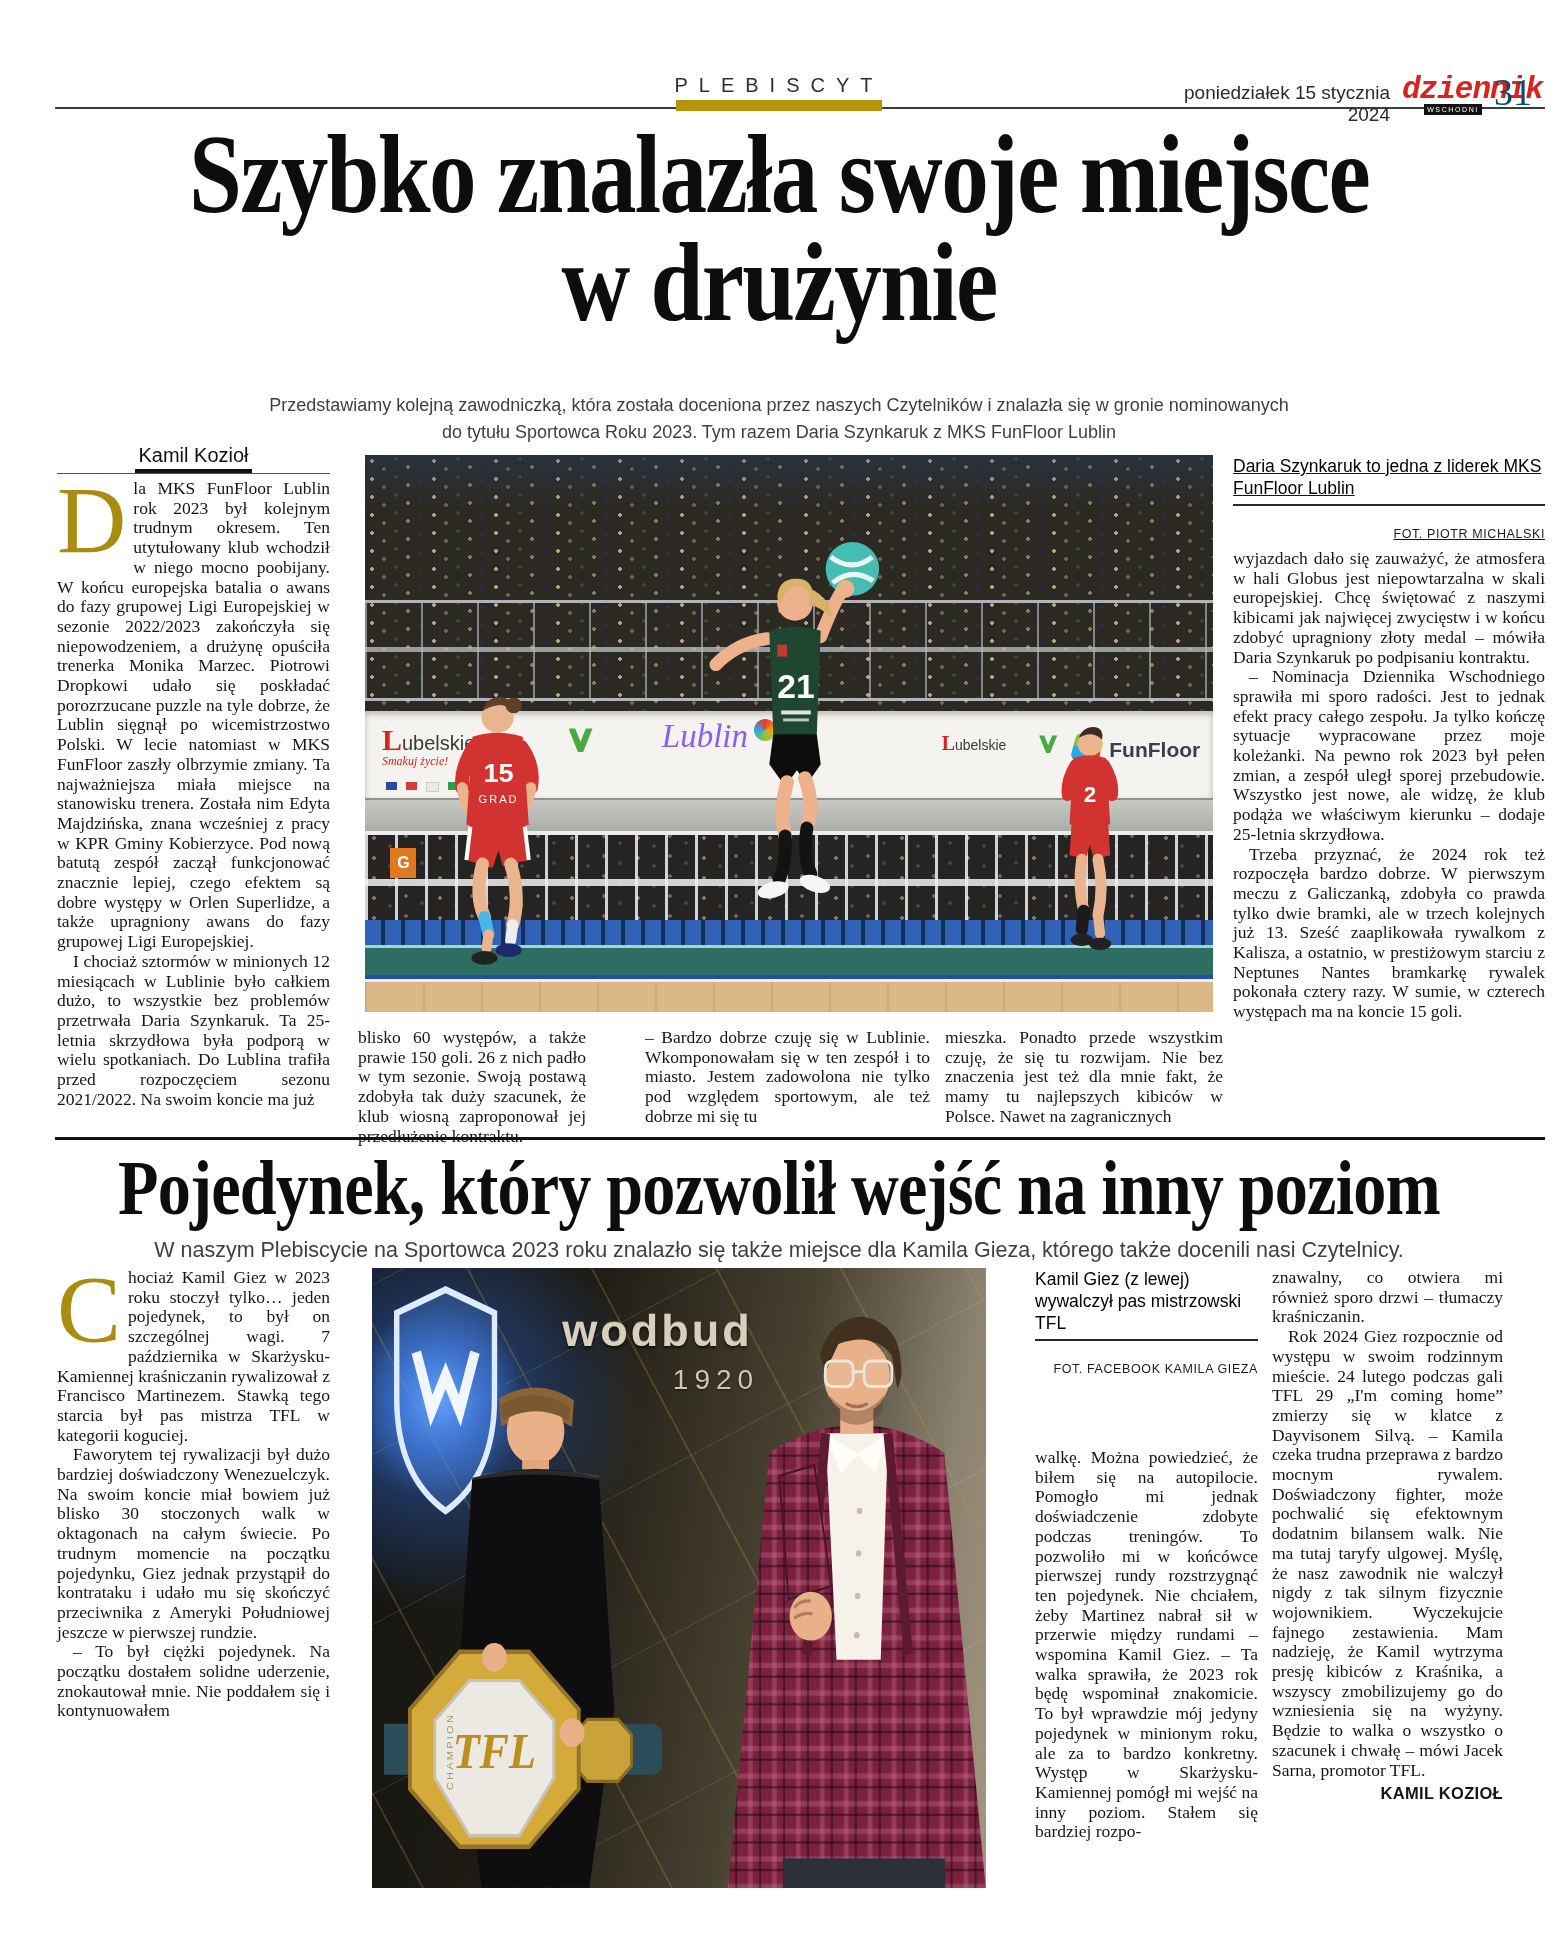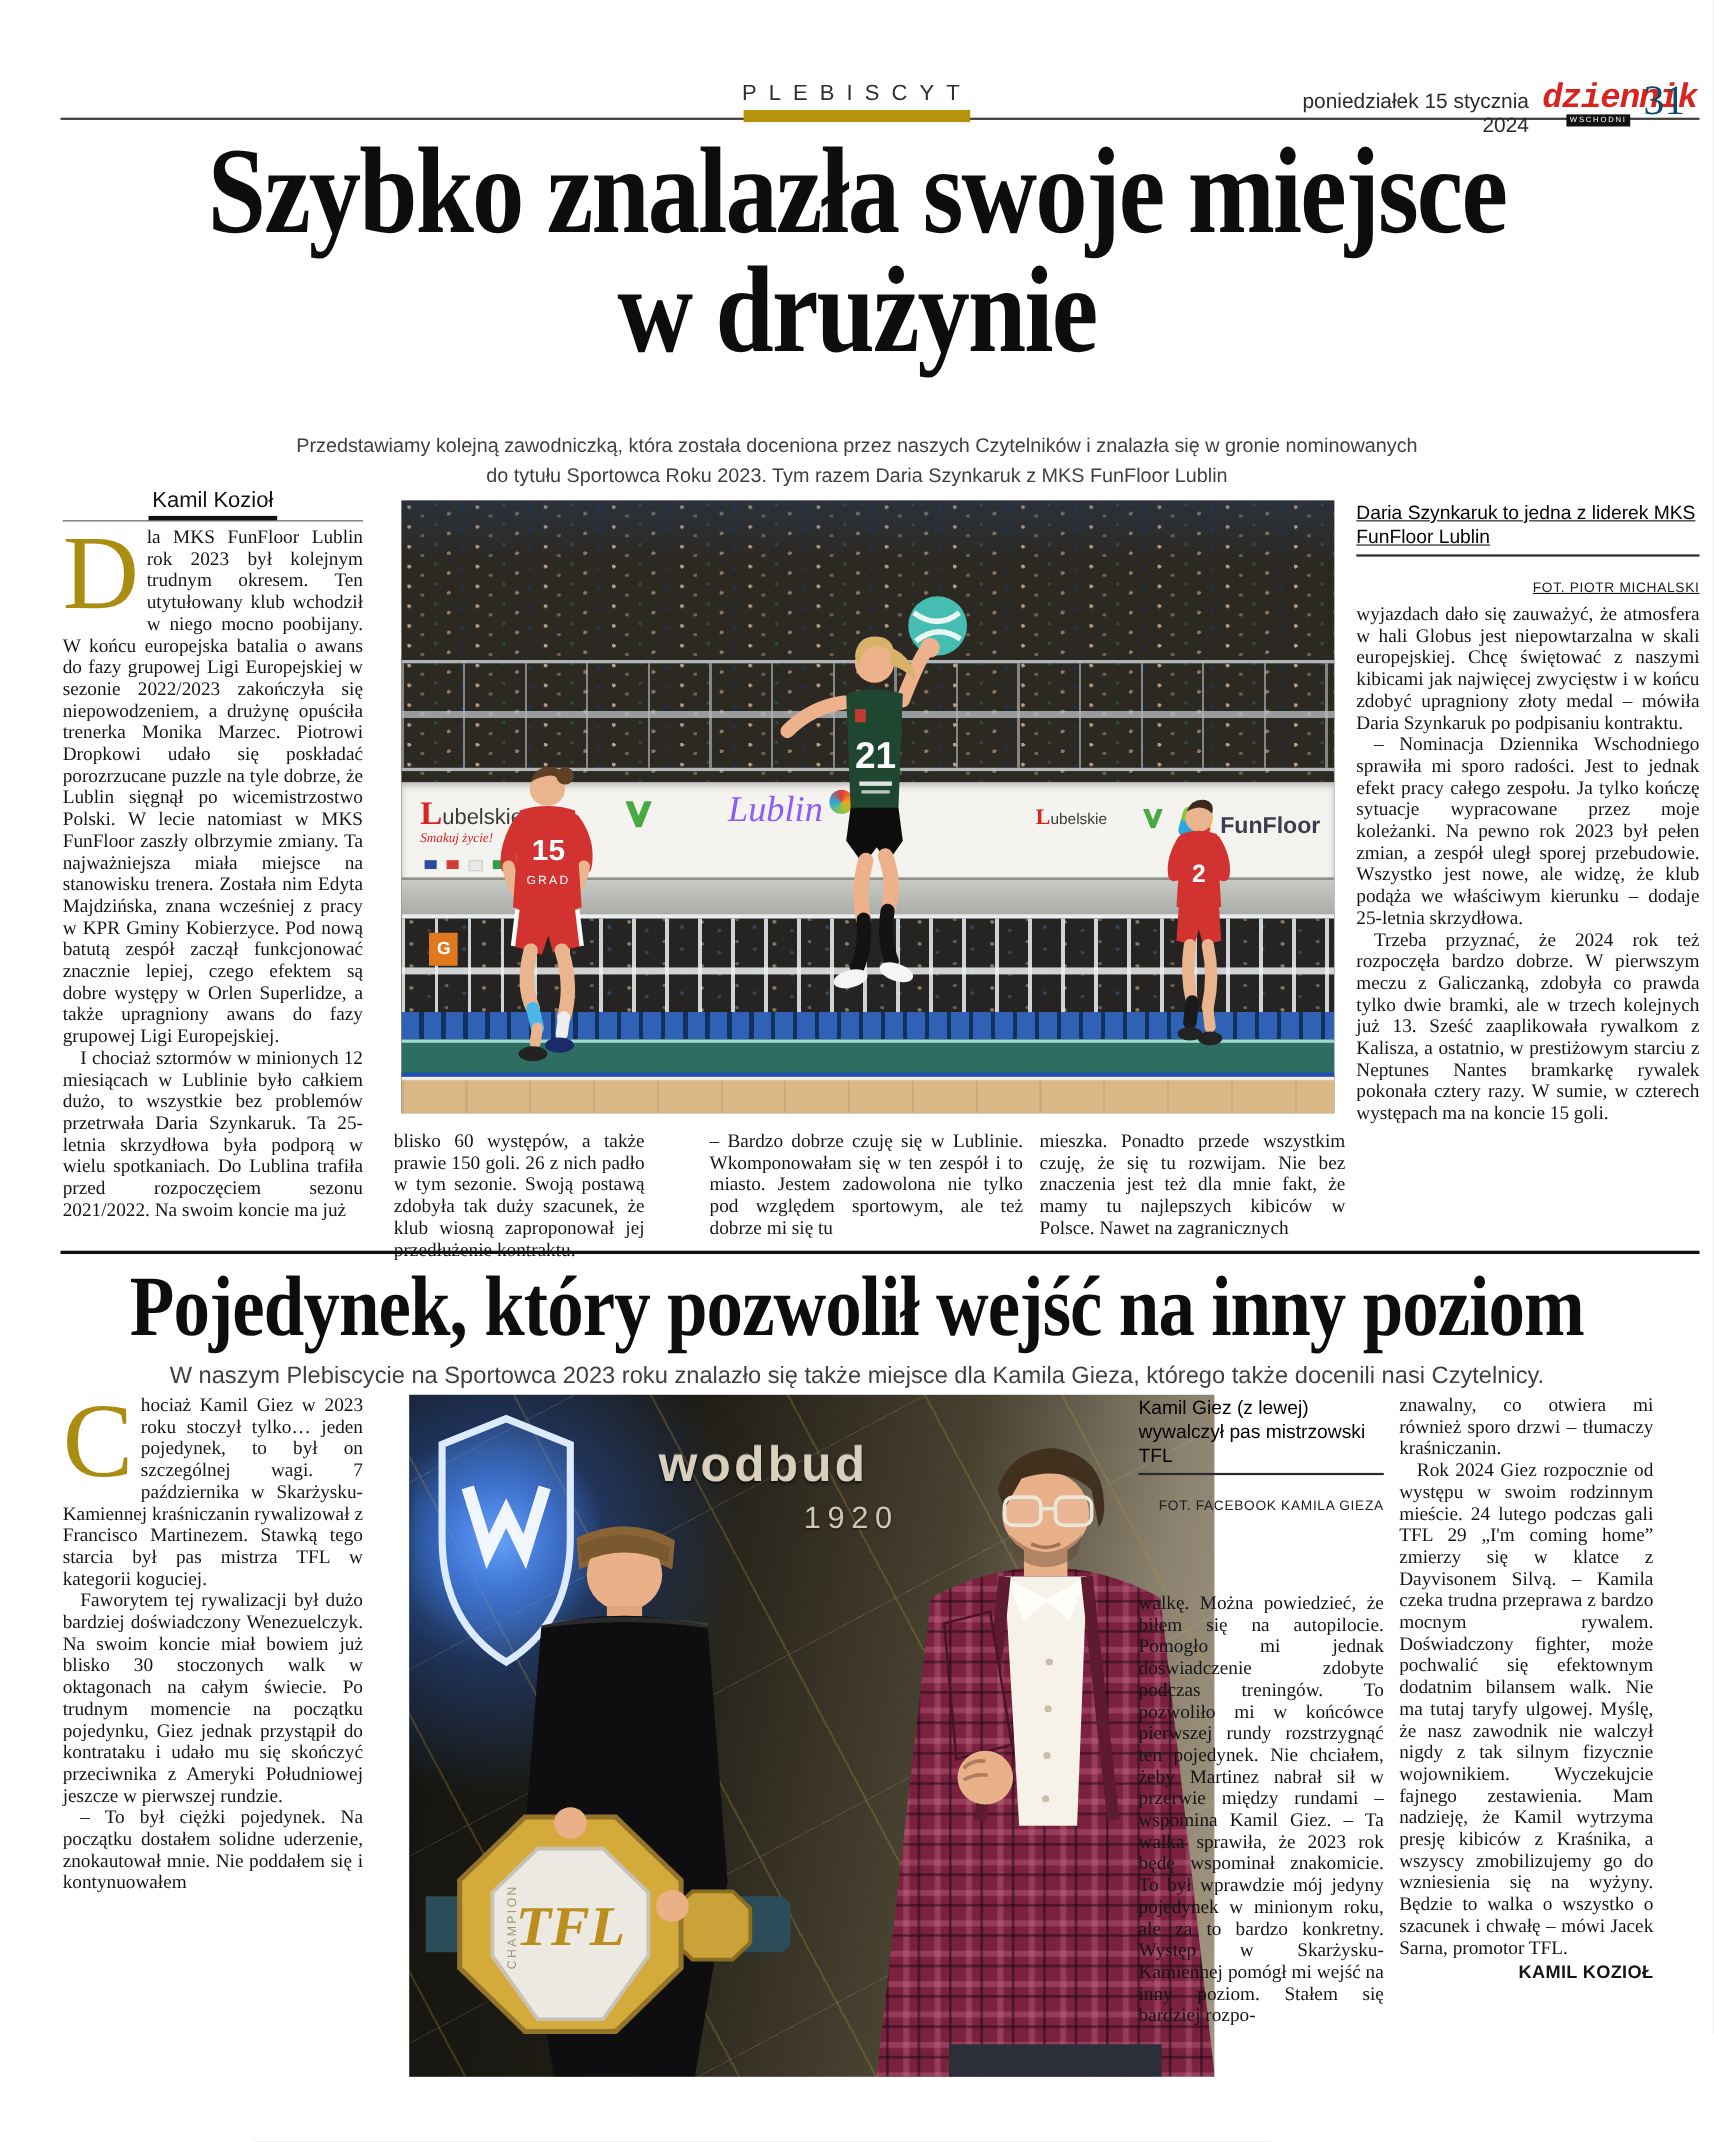--- a/index.html
+++ b/index.html
@@ -112,21 +112,21 @@
   .sun{display:inline-block;width:22px;height:22px;border-radius:50%;vertical-align:6px;margin-left:6px;
     background:conic-gradient(#e4392f,#f6a21c,#8bc53f,#2aa9e0,#e4392f);}
   .pinwheel{display:inline-block;width:28px;height:28px;border-radius:6px;vertical-align:-6px;
     margin-right:8px;transform:rotate(15deg);
     background:conic-gradient(#f3c613 0 25%,#e4392f 0 50%,#2aa9e0 0 75%,#8bc53f 0);}
   .funtxt{font-family:"Liberation Sans",sans-serif;font-weight:bold;font-size:21px;color:#3d3d4e;}
   .eu-row{position:absolute;left:2.5%;bottom:6%;display:flex;gap:9px;}
   .eu-row i{width:11px;height:8px;display:block;}
 
   
-  .photo2{left:372px;top:1268px;width:732px;height:620px;overflow:hidden;
+  .photo2{left:372px;top:1268px;width:614px;height:620px;overflow:hidden;
     background:
       radial-gradient(circle at 10% 22%,rgba(70,145,255,.8) 0,rgba(45,105,225,.35) 13%,rgba(45,105,225,0) 28%),
       linear-gradient(100deg,#14130e 0%,#1d1b14 30%,#474130 62%,#8c8270 85%,#a39781 100%);}
   .p2-veins{left:0;right:0;top:0;bottom:0;opacity:.5;
     background:
       repeating-linear-gradient(62deg,transparent 0 44px,rgba(188,150,62,.5) 44px 46px,transparent 46px 110px),
       repeating-linear-gradient(-28deg,transparent 0 70px,rgba(235,225,200,.25) 70px 71px,transparent 71px 150px);}
   .wodbud{left:31%;top:6%;font-family:"Liberation Sans",sans-serif;font-weight:bold;font-size:45px;
     letter-spacing:3px;color:#d8d0bd;text-shadow:0 2px 3px rgba(0,0,0,.65),0 -1px 0 rgba(255,255,255,.25);}
   .wodyear{left:49%;top:15.5%;font-family:"Liberation Sans",sans-serif;font-size:28px;

